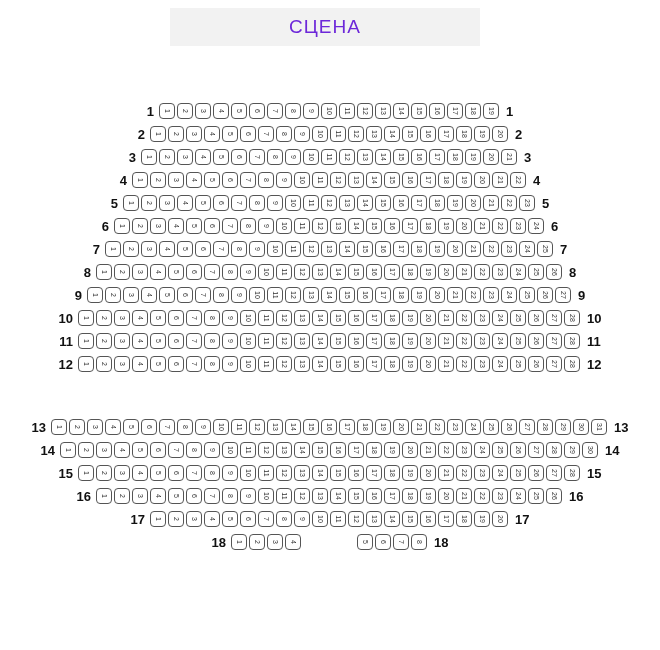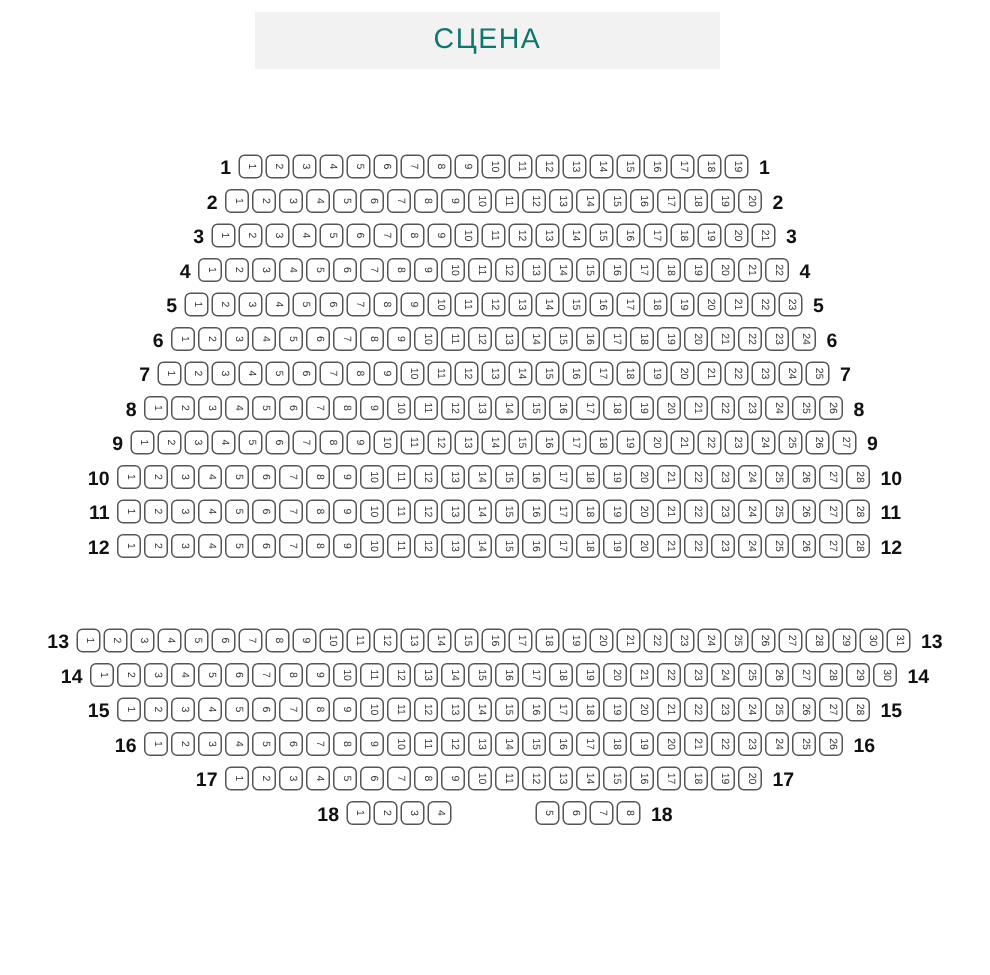--- a/index.html
+++ b/index.html
@@ -19,21 +19,21 @@
     left: 170px;
     top: 8px;
     width: 310px;
     height: 38px;
     background: #f2f2f2;
     display: flex;
     align-items: center;
     justify-content: center;
     font-size: 19px;
     letter-spacing: 1px;
-    color: #0f766e;
+    color: #6d28d9;
   }
   .hall {
     position: absolute;
     left: 0;
     top: 100px;
     width: 660px;
   }
   .row {
     display: flex;
     align-items: center;

